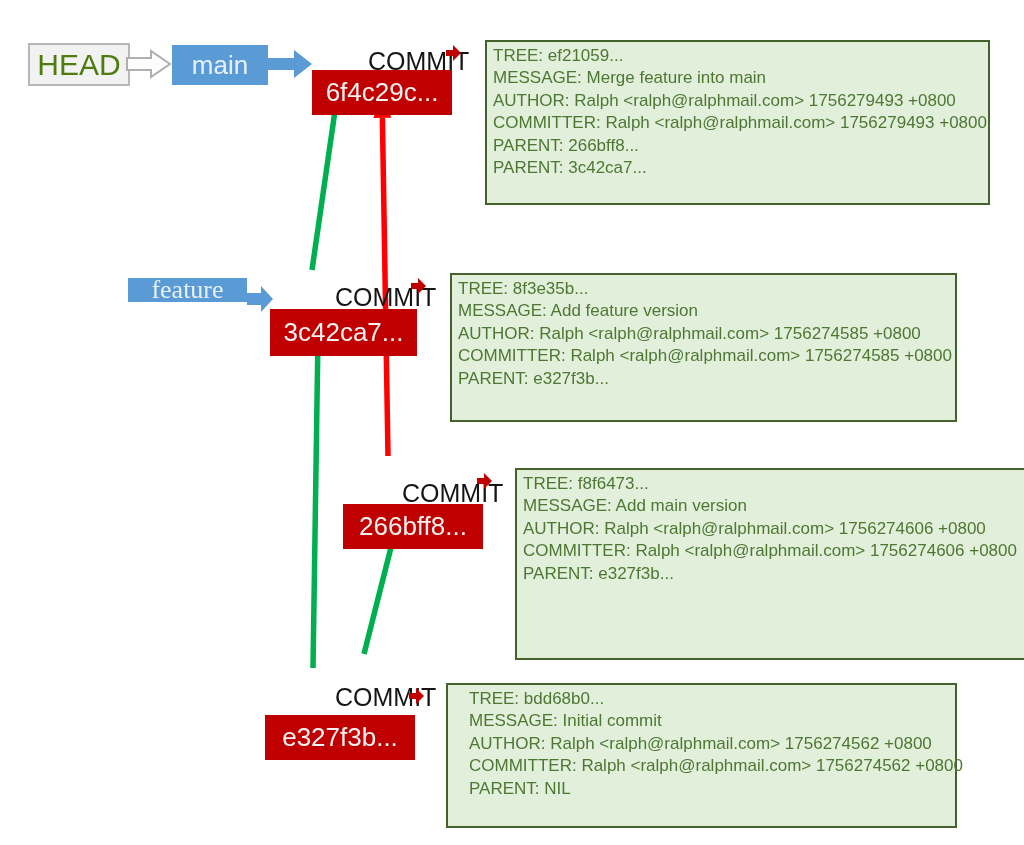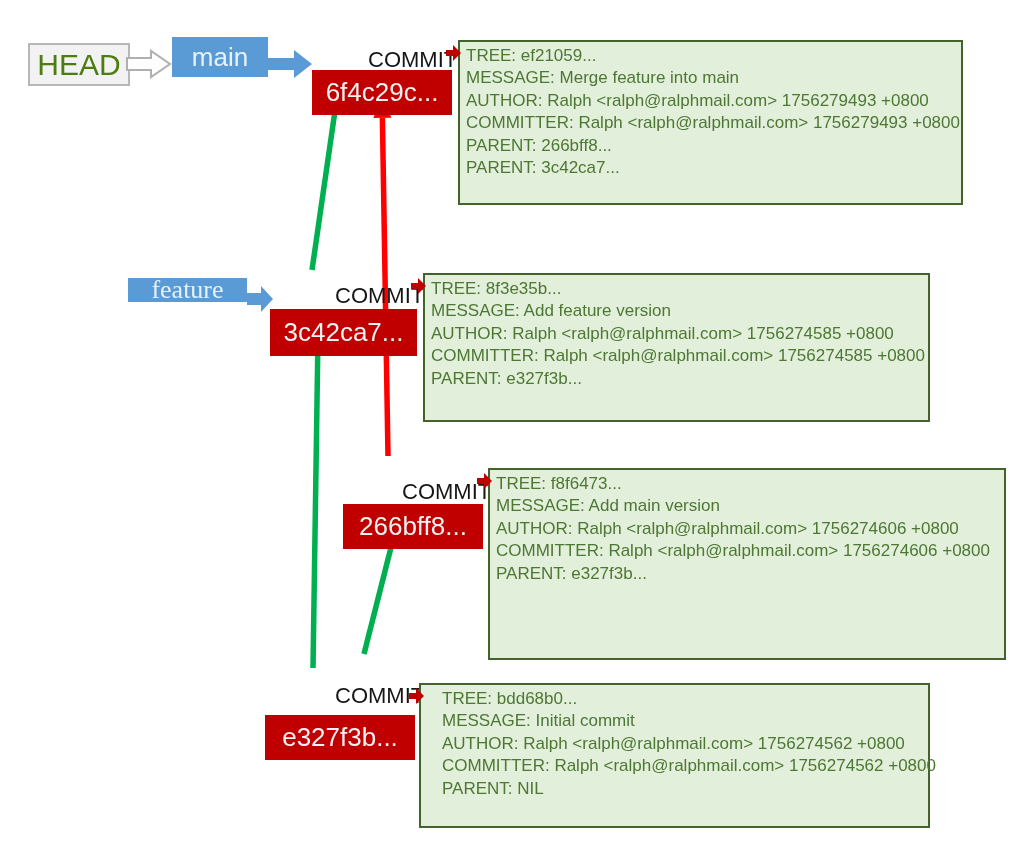--- a/index.html
+++ b/index.html
@@ -6,24 +6,24 @@
   #stage{
     position:relative;width:1024px;height:845px;background:#ffffff;
     font-family:"Liberation Sans",sans-serif;overflow:hidden;
   }
   .abs{position:absolute;}
   #arrow-layer{position:absolute;left:0;top:0;z-index:1;}
   .node{z-index:2;display:flex;align-items:center;justify-content:center;box-sizing:border-box;}
   .head-box{background:#f2f2f2;border:2px solid #b7b7b7;color:#4d7c0f;font-size:30px;}
   .branch-box{background:#5b9bd5;color:#e7f1fb;font-size:26px;}
   .commit-box{background:#c00000;color:#f2f2f2;font-size:26px;margin-top:32px;}
-  .commit-caption{z-index:2;color:#151515;font-size:22px;white-space:nowrap;margin-top:34px;}
+  .commit-caption{z-index:2;color:#151515;font-size:25px;white-space:nowrap;margin-top:34px;}
   .info-box{
     z-index:2;background:#e2efda;border:2px solid #44632c;box-sizing:border-box;
-    color:#4d7733;font-size:17px;line-height:22.4px;padding:3px 8px 0 6px;
+    color:#4d7733;font-size:17px;line-height:22.4px;padding:3px 8px 0 6px;margin-left:27px;
   }
   .info-line{white-space:nowrap;}
   .icon-arrow{z-index:3;line-height:0;}
 </style>
 </head>
 <body>
 
 <div id="stage">
 
   <svg id="arrow-layer" width="1024" height="845" viewBox="0 0 1024 845">
@@ -43,21 +43,21 @@
 
   <div class="abs node head-box" style="left:28px;top:43px;width:102px;height:43px;">
     <span>HEAD</span>
   </div>
   <div class="abs icon-arrow" style="left:126px;top:48px;">
     <svg width="46" height="32" viewBox="0 0 46 32">
       <polygon points="1,10 25,10 25,3 44,16 25,29 25,22 1,22" fill="#fdfdfd" stroke="#b0b0b0" stroke-width="2"></polygon>
     </svg>
   </div>
 
-  <div class="abs node branch-box" style="left:172px;top:37px;width:96px;height:40px;">
+  <div class="abs node branch-box" style="left:172px;top:45px;width:96px;height:40px;">
     <span>main</span>
   </div>
   <div class="abs icon-arrow" style="left:267px;top:47px;">
     <svg width="46" height="34" viewBox="0 0 46 34">
       <polygon points="0,11 27,11 27,3 45,17 27,31 27,23 0,23" fill="#5b9bd5"></polygon>
     </svg>
   </div>
 
   <div class="abs node branch-box" style="left:128px;top:278px;width:119px;height:24px;font-family:Liberation Serif, serif;">
     <span>feature</span>

